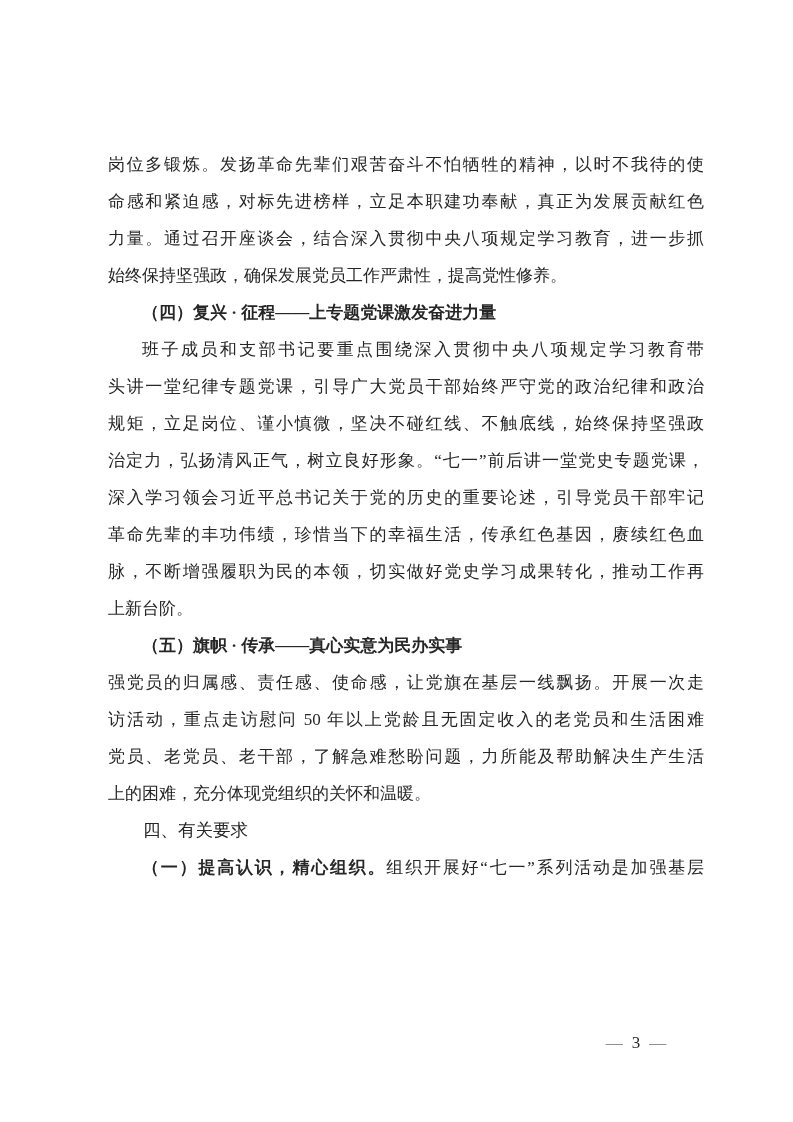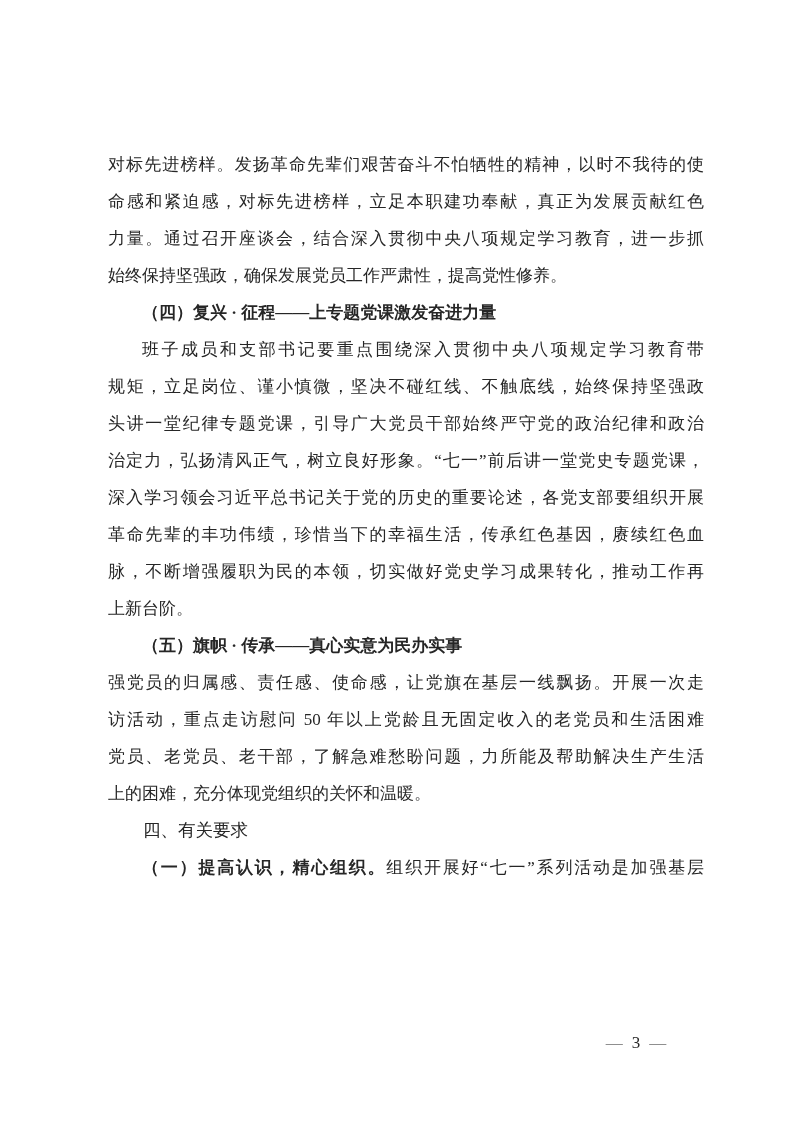--- a/index.html
+++ b/index.html
@@ -66,32 +66,32 @@
     color: #7d7d7d;
     margin: 0 9px;
   }
 </style>
 </head>
 <body>
 
 <div class="page">
   <main class="doc">
 
-    <div class="line">对标先进榜样。发扬革命先辈们艰苦奋斗不怕牺牲的精神，以时不我待的使</div>
+    <div class="line">岗位多锻炼。发扬革命先辈们艰苦奋斗不怕牺牲的精神，以时不我待的使</div>
     <div class="line">命感和紧迫感，对标先进榜样，立足本职建功奉献，真正为发展贡献红色</div>
     <div class="line">力量。通过召开座谈会，结合深入贯彻中央八项规定学习教育，进一步抓</div>
     <div class="line endline">始终保持坚强政，确保发展党员工作严肃性，提高党性修养。</div>
 
     <div class="line heading indent">（四）复兴 · 征程——上专题党课激发奋进力量</div>
 
     <div class="line indent">班子成员和支部书记要重点围绕深入贯彻中央八项规定学习教育带</div>
+    <div class="line">头讲一堂纪律专题党课，引导广大党员干部始终严守党的政治纪律和政治</div>
     <div class="line">规矩，立足岗位、谨小慎微，坚决不碰红线、不触底线，始终保持坚强政</div>
-    <div class="line">头讲一堂纪律专题党课，引导广大党员干部始终严守党的政治纪律和政治</div>
     <div class="line">治定力，弘扬清风正气，树立良好形象。“七一”前后讲一堂党史专题党课，</div>
-    <div class="line">深入学习领会习近平总书记关于党的历史的重要论述，各党支部要组织开展</div>
+    <div class="line">深入学习领会习近平总书记关于党的历史的重要论述，引导党员干部牢记</div>
     <div class="line">革命先辈的丰功伟绩，珍惜当下的幸福生活，传承红色基因，赓续红色血</div>
     <div class="line">脉，不断增强履职为民的本领，切实做好党史学习成果转化，推动工作再</div>
     <div class="line endline">上新台阶。</div>
 
     <div class="line heading indent">（五）旗帜 · 传承——真心实意为民办实事</div>
 
     <div class="line">强党员的归属感、责任感、使命感，让党旗在基层一线飘扬。开展一次走</div>
     <div class="line">访活动，重点走访慰问 50 年以上党龄且无固定收入的老党员和生活困难</div>
     <div class="line">党员、老党员、老干部，了解急难愁盼问题，力所能及帮助解决生产生活</div>
     <div class="line endline">上的困难，充分体现党组织的关怀和温暖。</div>

